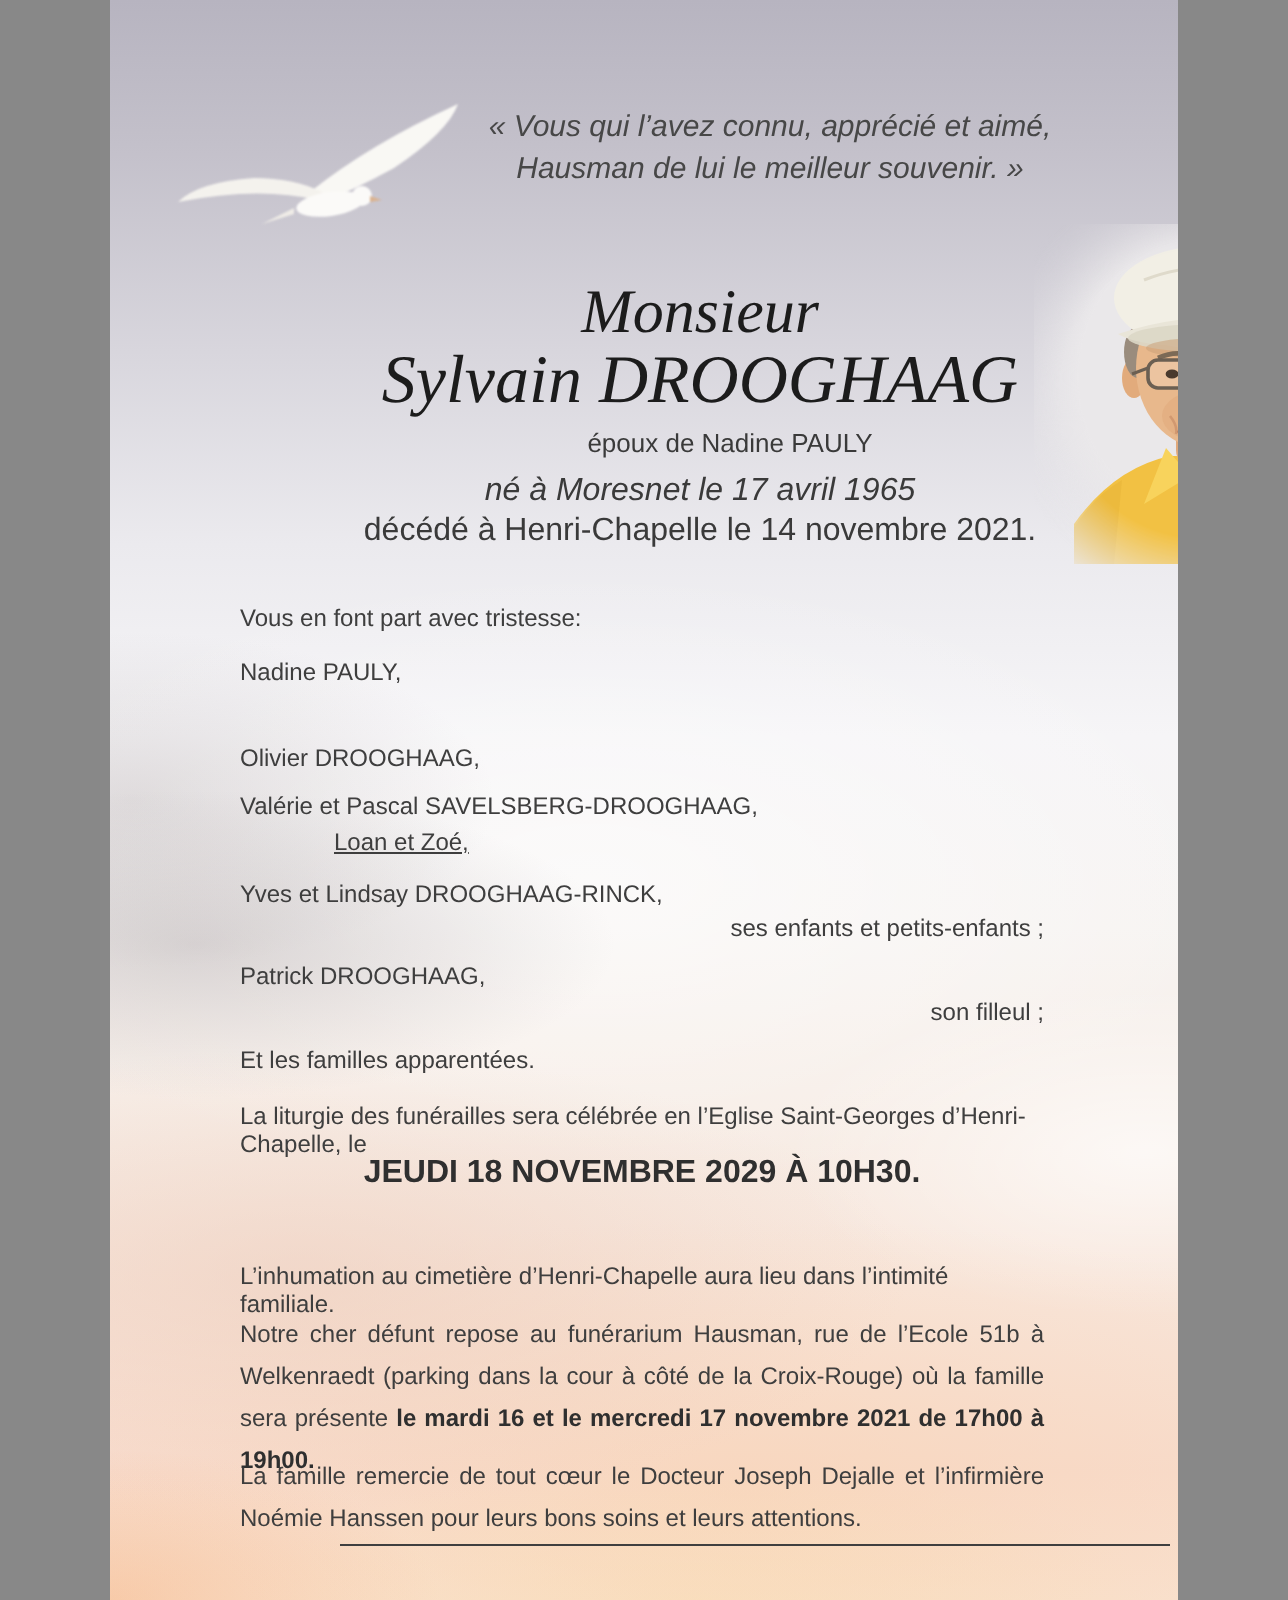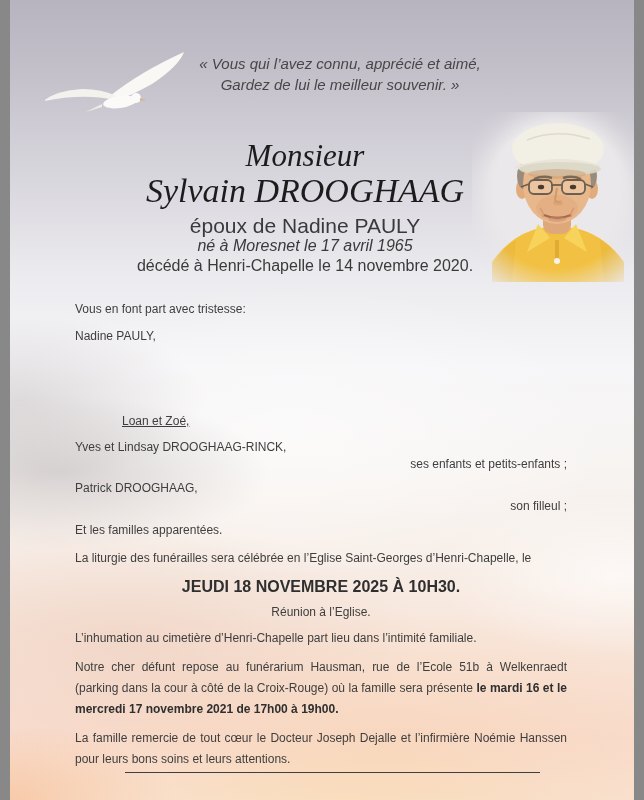--- a/index.html
+++ b/index.html
@@ -1,18 +1,18 @@
 <!DOCTYPE html>
 <html><head>
 <meta charset="utf-8">
 <style>
   * { margin:0; padding:0; box-sizing:border-box; }
   html,body { background:#888; }
   #page {
-    position:relative; width:624px; height:800px; margin:0 auto; overflow:hidden;
+    position:relative; width:534px; height:800px; margin:0 auto; overflow:hidden;
     font-family:"Liberation Sans", sans-serif; color:#3e3e3e;
     background:
       radial-gradient(ellipse 300px 110px at 8% 59%, rgba(167,159,162,0.40), transparent 70%),
       radial-gradient(ellipse 260px 120px at 2% 50%, rgba(178,170,172,0.35), transparent 70%),
       radial-gradient(ellipse 420px 160px at 18% 80%, rgba(236,203,186,0.55), transparent 72%),
       radial-gradient(ellipse 500px 180px at 60% 93%, rgba(248,210,175,0.50), transparent 75%),
       radial-gradient(ellipse 240px 110px at 97% 72%, rgba(255,255,255,0.65), transparent 75%),
       radial-gradient(ellipse 420px 200px at 45% 55%, rgba(255,255,255,0.55), transparent 78%),
       radial-gradient(ellipse 220px 100px at 0% 100%, rgba(246,179,130,0.50), transparent 75%),
       radial-gradient(ellipse 300px 90px at 55% 100%, rgba(250,226,178,0.45), transparent 75%),
@@ -26,22 +26,22 @@
   .quote { position:absolute; left:130px; top:53px; width:400px; text-align:center;
            font-style:italic; font-size:15px; line-height:21px; color:#474747; }
 
   .title-block { position:absolute; left:25px; top:0; width:540px; text-align:center; }
   .salutation { position:absolute; left:0; top:138px; width:100%;
                 font-family:"Liberation Serif", serif; font-style:italic;
                 font-size:31px; color:#1c1c1c; }
   .deceased-name { position:absolute; left:0; top:172px; width:100%;
                    font-family:"Liberation Serif", serif; font-style:italic;
                    font-size:34px; color:#1c1c1c; }
-  .spouse-line { position:absolute; left:0; top:214px; width:100%;
-                 font-size:21px; color:#3a3a3a; }
+  .spouse-line { position:absolute; left:15px; top:214px; width:100%;
+                 font-size:13px; color:#3a3a3a; }
   .birth-line  { position:absolute; left:0; top:237px; width:100%;
                  font-size:16px; color:#3a3a3a;font-style:italic; }
   .death-line  { position:absolute; left:0; top:257px; width:100%;
                  font-size:16px; color:#3a3a3a; }
 
   .photo { position:absolute; left:462px; top:112px; width:170px; height:170px;
            background:radial-gradient(ellipse at 50% 45%, #eae8ea 52%, rgba(234,232,234,0) 86%);
            -webkit-mask-image:radial-gradient(ellipse at 50% 50%, #000 60%, transparent 94%);
            mask-image:radial-gradient(ellipse at 50% 50%, #000 60%, transparent 94%); }
   .photo svg { display:block; }
@@ -71,29 +71,29 @@
       <path d="M82,56 Q52,49 12,57 Q22,47 50,45 Q70,45 84,52 Z" fill="#f6f4ef"></path>
       <path d="M70,60 L54,68 L70,63 Z" fill="#f1eee8"></path>
       <ellipse cx="88" cy="58" rx="17" ry="6" fill="#fdfcfa" transform="rotate(-8 88 58)"></ellipse>
       <circle cx="104" cy="54" r="5" fill="#fdfcfa"></circle>
       <path d="M108,54 L114,56 L108,57 Z" fill="#dbb28e"></path>
     </svg>
   </div>
 
   <div class="quote">
     <div>« Vous qui l’avez connu, apprécié et aimé,</div>
-    <div>Gardez de lui le meilleur souvenir. »</div>
+    <div>Hausman de lui le meilleur souvenir. »</div>
   </div>
 
   <div class="title-block">
     <div class="salutation">Monsieur</div>
     <div class="deceased-name">Sylvain DROOGHAAG</div>
     <div class="spouse-line">époux de Nadine PAULY</div>
     <div class="birth-line">né à Moresnet le 17 avril 1965</div>
-    <div class="death-line">décédé à Henri-Chapelle le 14 novembre 2020.</div>
+    <div class="death-line">décédé à Henri-Chapelle le 14 novembre 2021.</div>
   </div>
 
   <div class="photo">
     <svg width="170" height="170" viewBox="0 0 170 170">
 
       <path d="M20,170 L20,150 Q40,122 68,116 L102,116 Q132,122 152,150 L152,170 Z" fill="#f2c143"></path>
       <path d="M20,170 L20,152 Q30,136 44,128 L40,170 Z" fill="#e8b63a" opacity="0.6"></path>
       <path d="M152,170 L152,152 Q142,136 128,128 L132,170 Z" fill="#e8b63a" opacity="0.6"></path>
 
       <path d="M66,112 L55,140 L78,126 Z" fill="#f8d35c"></path>
@@ -139,35 +139,36 @@
       <ellipse cx="85" cy="107" rx="9" ry="3" fill="#cc8a6b" opacity="0.45"></ellipse>
       <path d="M68,96 Q72,101 71,105" stroke="#c98f68" stroke-width="1.3" fill="none" opacity="0.7"></path>
       <path d="M102,96 Q98,101 99,105" stroke="#c98f68" stroke-width="1.3" fill="none" opacity="0.7"></path>
     </svg>
   </div>
 
   <div class="line" style="top:302px">Vous en font part avec tristesse:</div>
 
   <div class="line" style="top:329px">Nadine PAULY,</div>
 
+  <div class="line" style="top:372px">Olivier DROOGHAAG,</div>
 
+  <div class="line" style="top:396px">Valérie et Pascal SAVELSBERG-DROOGHAAG,</div>
   <div class="line indent" style="top:414px">Loan et Zoé,</div>
 
   <div class="line" style="top:440px">Yves et Lindsay DROOGHAAG-RINCK,</div>
   <div class="line right" style="top:457px">ses enfants et petits-enfants ;</div>
 
   <div class="line" style="top:481px">Patrick DROOGHAAG,</div>
   <div class="line right" style="top:499px">son filleul ;</div>
 
   <div class="line" style="top:523px">Et les familles apparentées.</div>
 
   <div class="line" style="top:551px">La liturgie des funérailles sera célébrée en l’Eglise Saint-Georges d’Henri-Chapelle, le</div>
-  <div class="line center bold" style="top:578px; font-size:16px">JEUDI 18 NOVEMBRE 2025 À 10H30.</div>
-  <div class="line center" style="top:605px">Réunion à l’Eglise.</div>
-  <div class="line" style="top:631px">L’inhumation au cimetière d’Henri-Chapelle part lieu dans l’intimité familiale.</div>
+  <div class="line center bold" style="top:578px; font-size:16px">JEUDI 18 NOVEMBRE 2029 À 10H30.</div>
+  <div class="line" style="top:631px">L’inhumation au cimetière d’Henri-Chapelle aura lieu dans l’intimité familiale.</div>
 
   <div class="line para" style="top:657px"><span>Notre cher défunt repose au funérarium Hausman, rue de l’Ecole 51b à Welkenraedt (parking dans la cour à côté de la Croix-Rouge) où la famille sera présente </span><span class="bold">le mardi 16 et le mercredi 17 novembre 2021 de 17h00 à 19h00.</span></div>
 
   <div class="line para" style="top:728px">La famille remercie de tout cœur le Docteur Joseph Dejalle et l’infirmière Noémie Hanssen pour leurs bons soins et leurs attentions.</div>
 
   <div class="footer-rule"></div>
 
 </div>
 
 </body></html>

